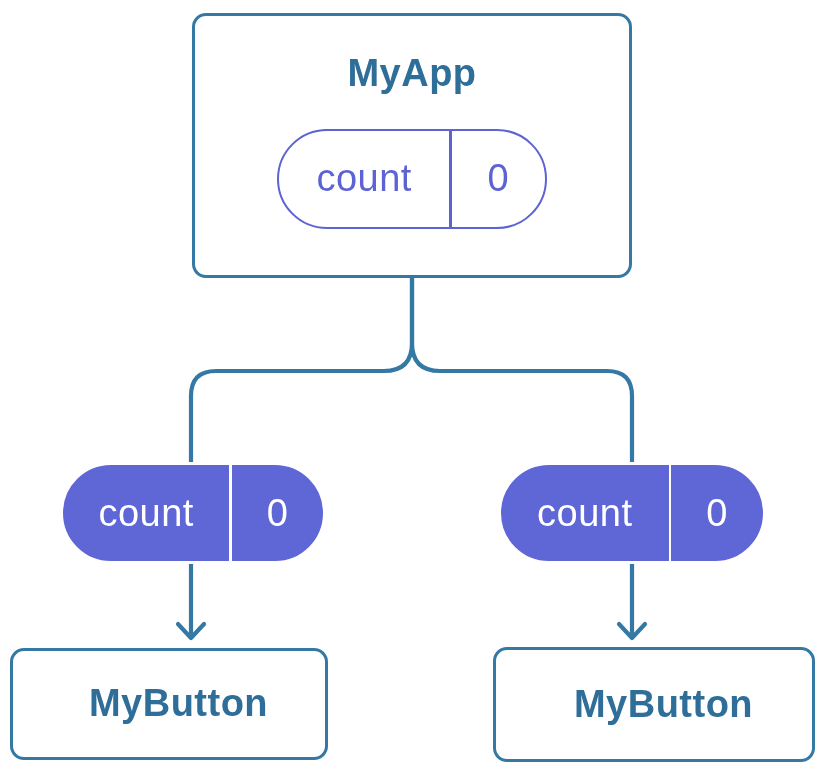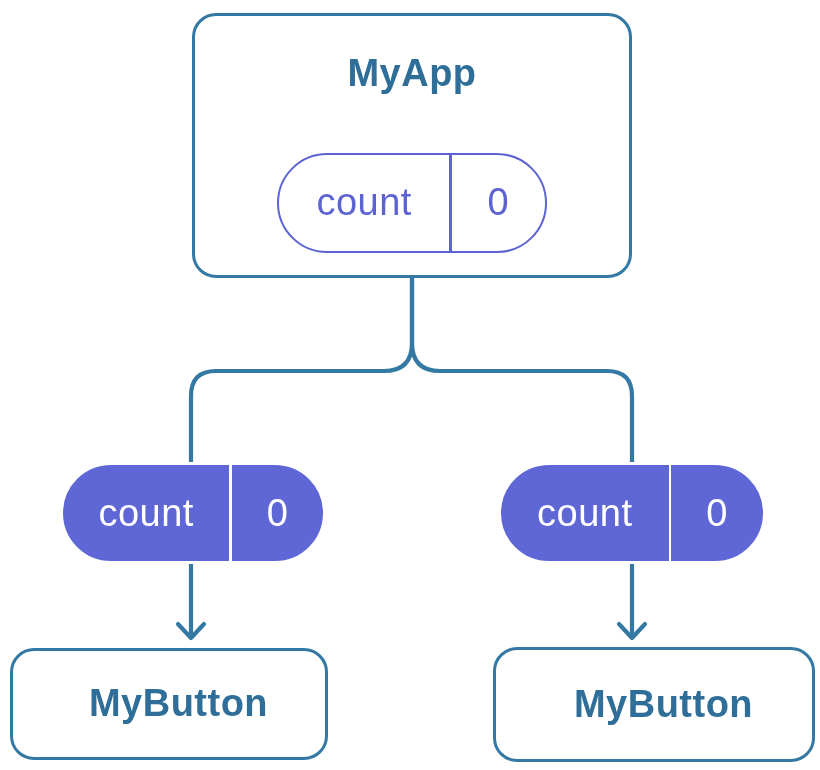--- a/index.html
+++ b/index.html
@@ -32,23 +32,22 @@
     stroke-linecap: round;
     stroke-linejoin: round;
   }
 
   
   .card {
     position: absolute;
     box-sizing: border-box;
     background: #ffffff;
     border: 3px solid var(--line, #3478A4);
-    border-radius: 24px;
+    border-radius: 14px;
     z-index: 2;
-    gap: 24px;
   }
   #myapp-card {
     left: 192px; top: 13px;
     width: 440px; height: 265px;
     display: flex;
     flex-direction: column;
     align-items: center;
   }
   .card-title {
     color: var(--text, #2E6E99);

